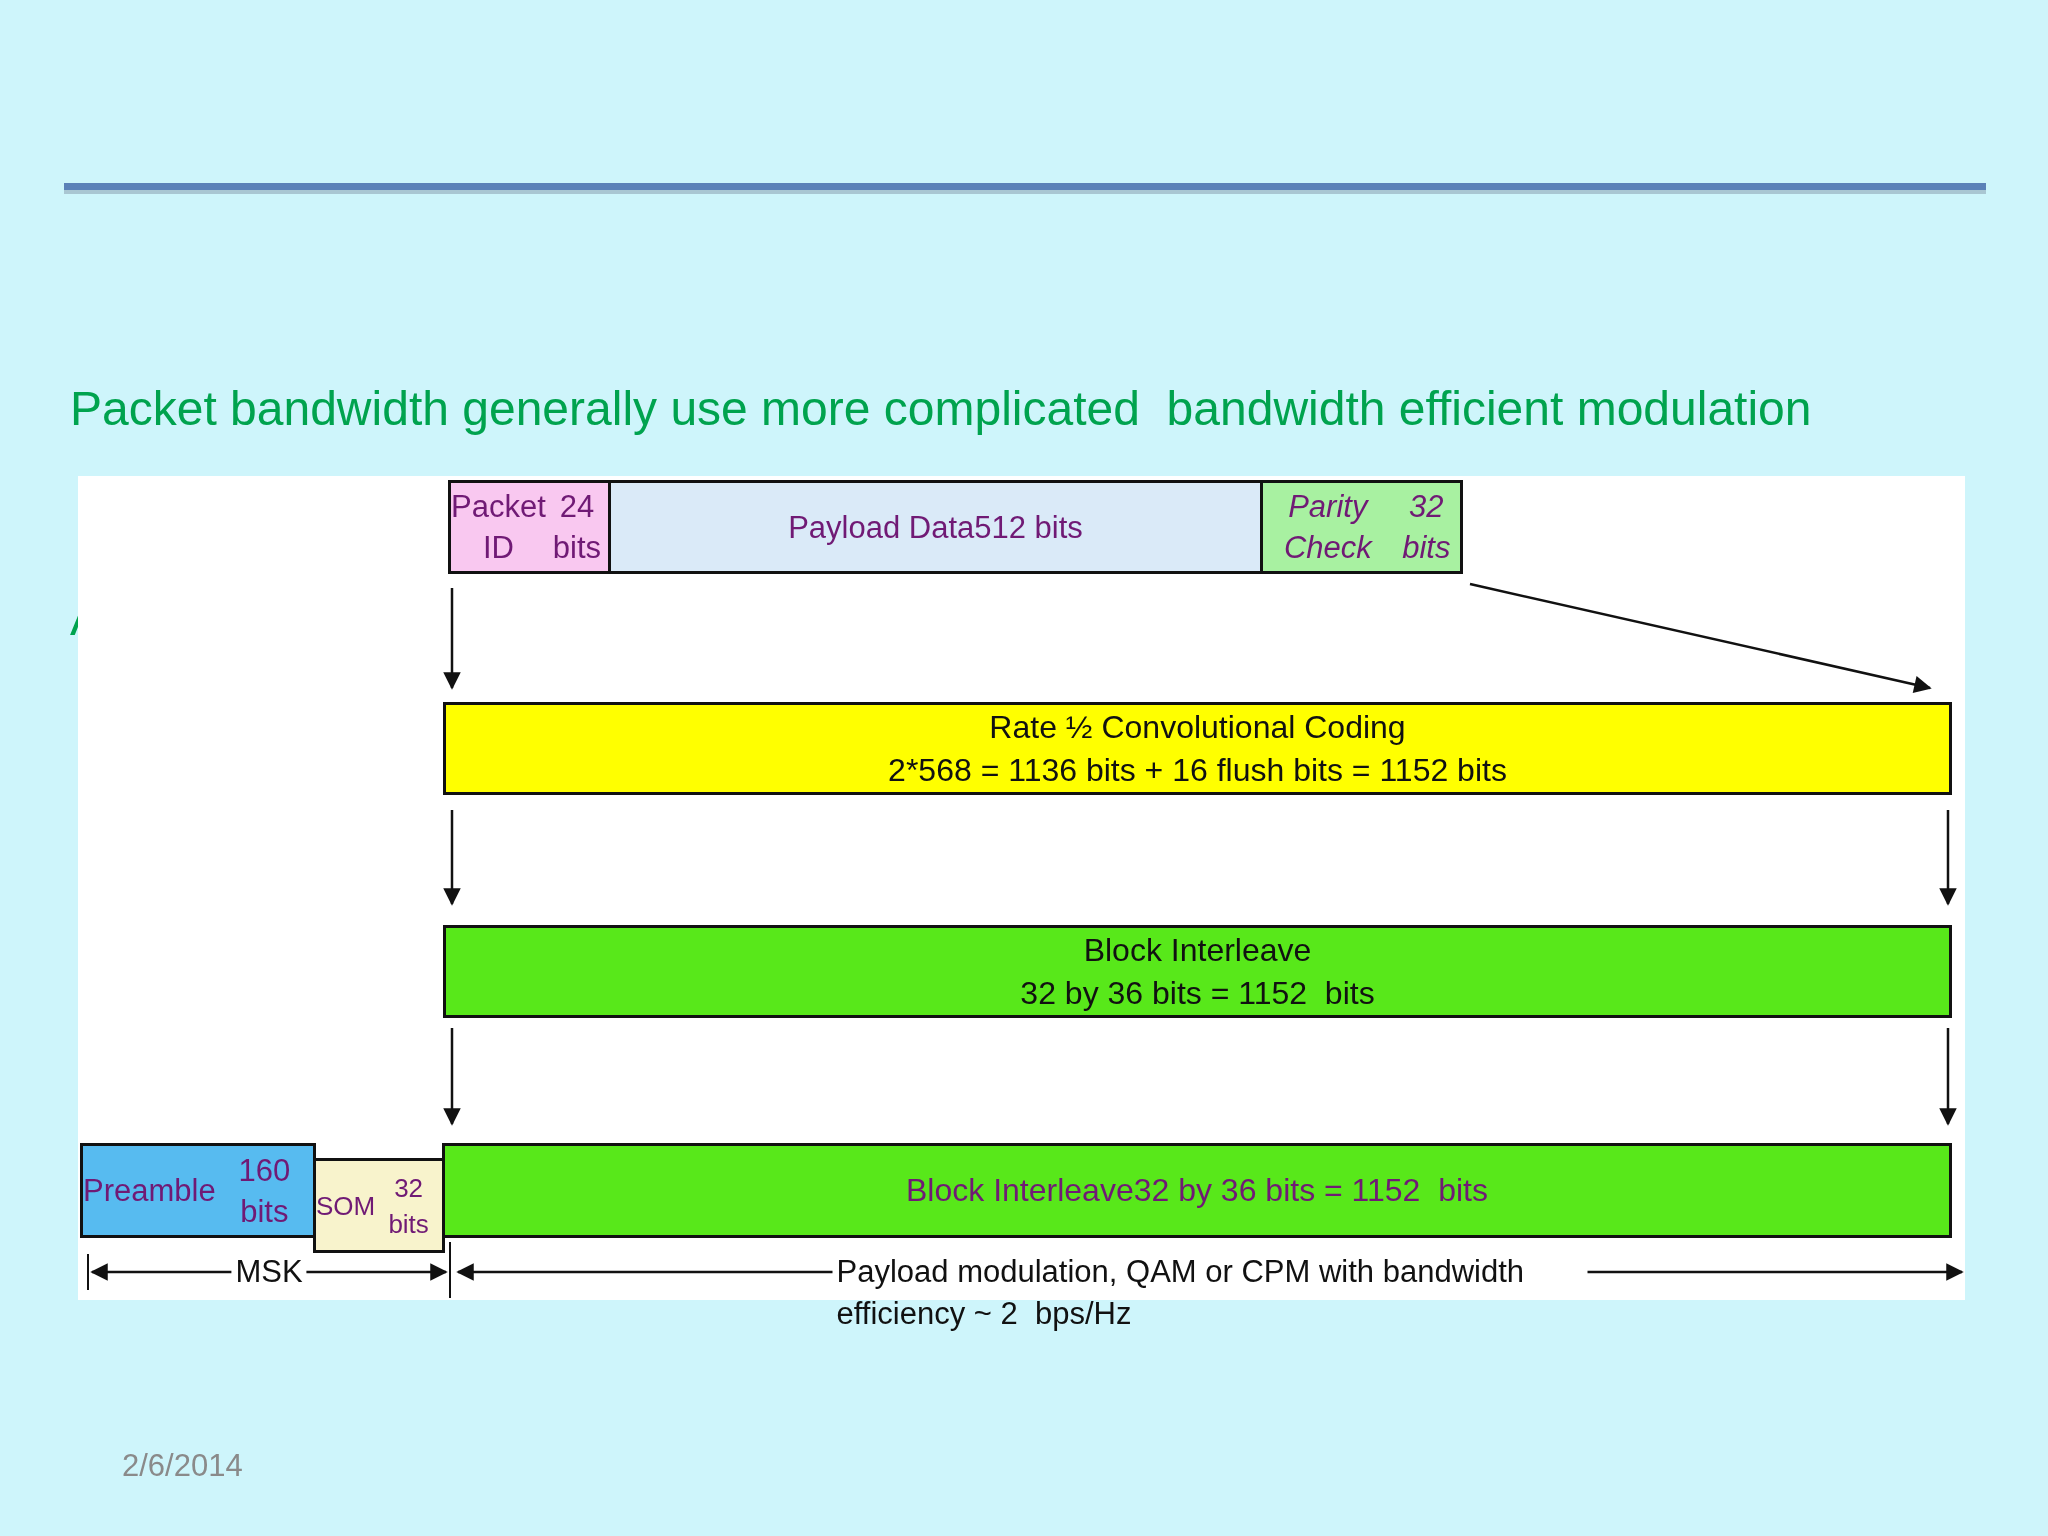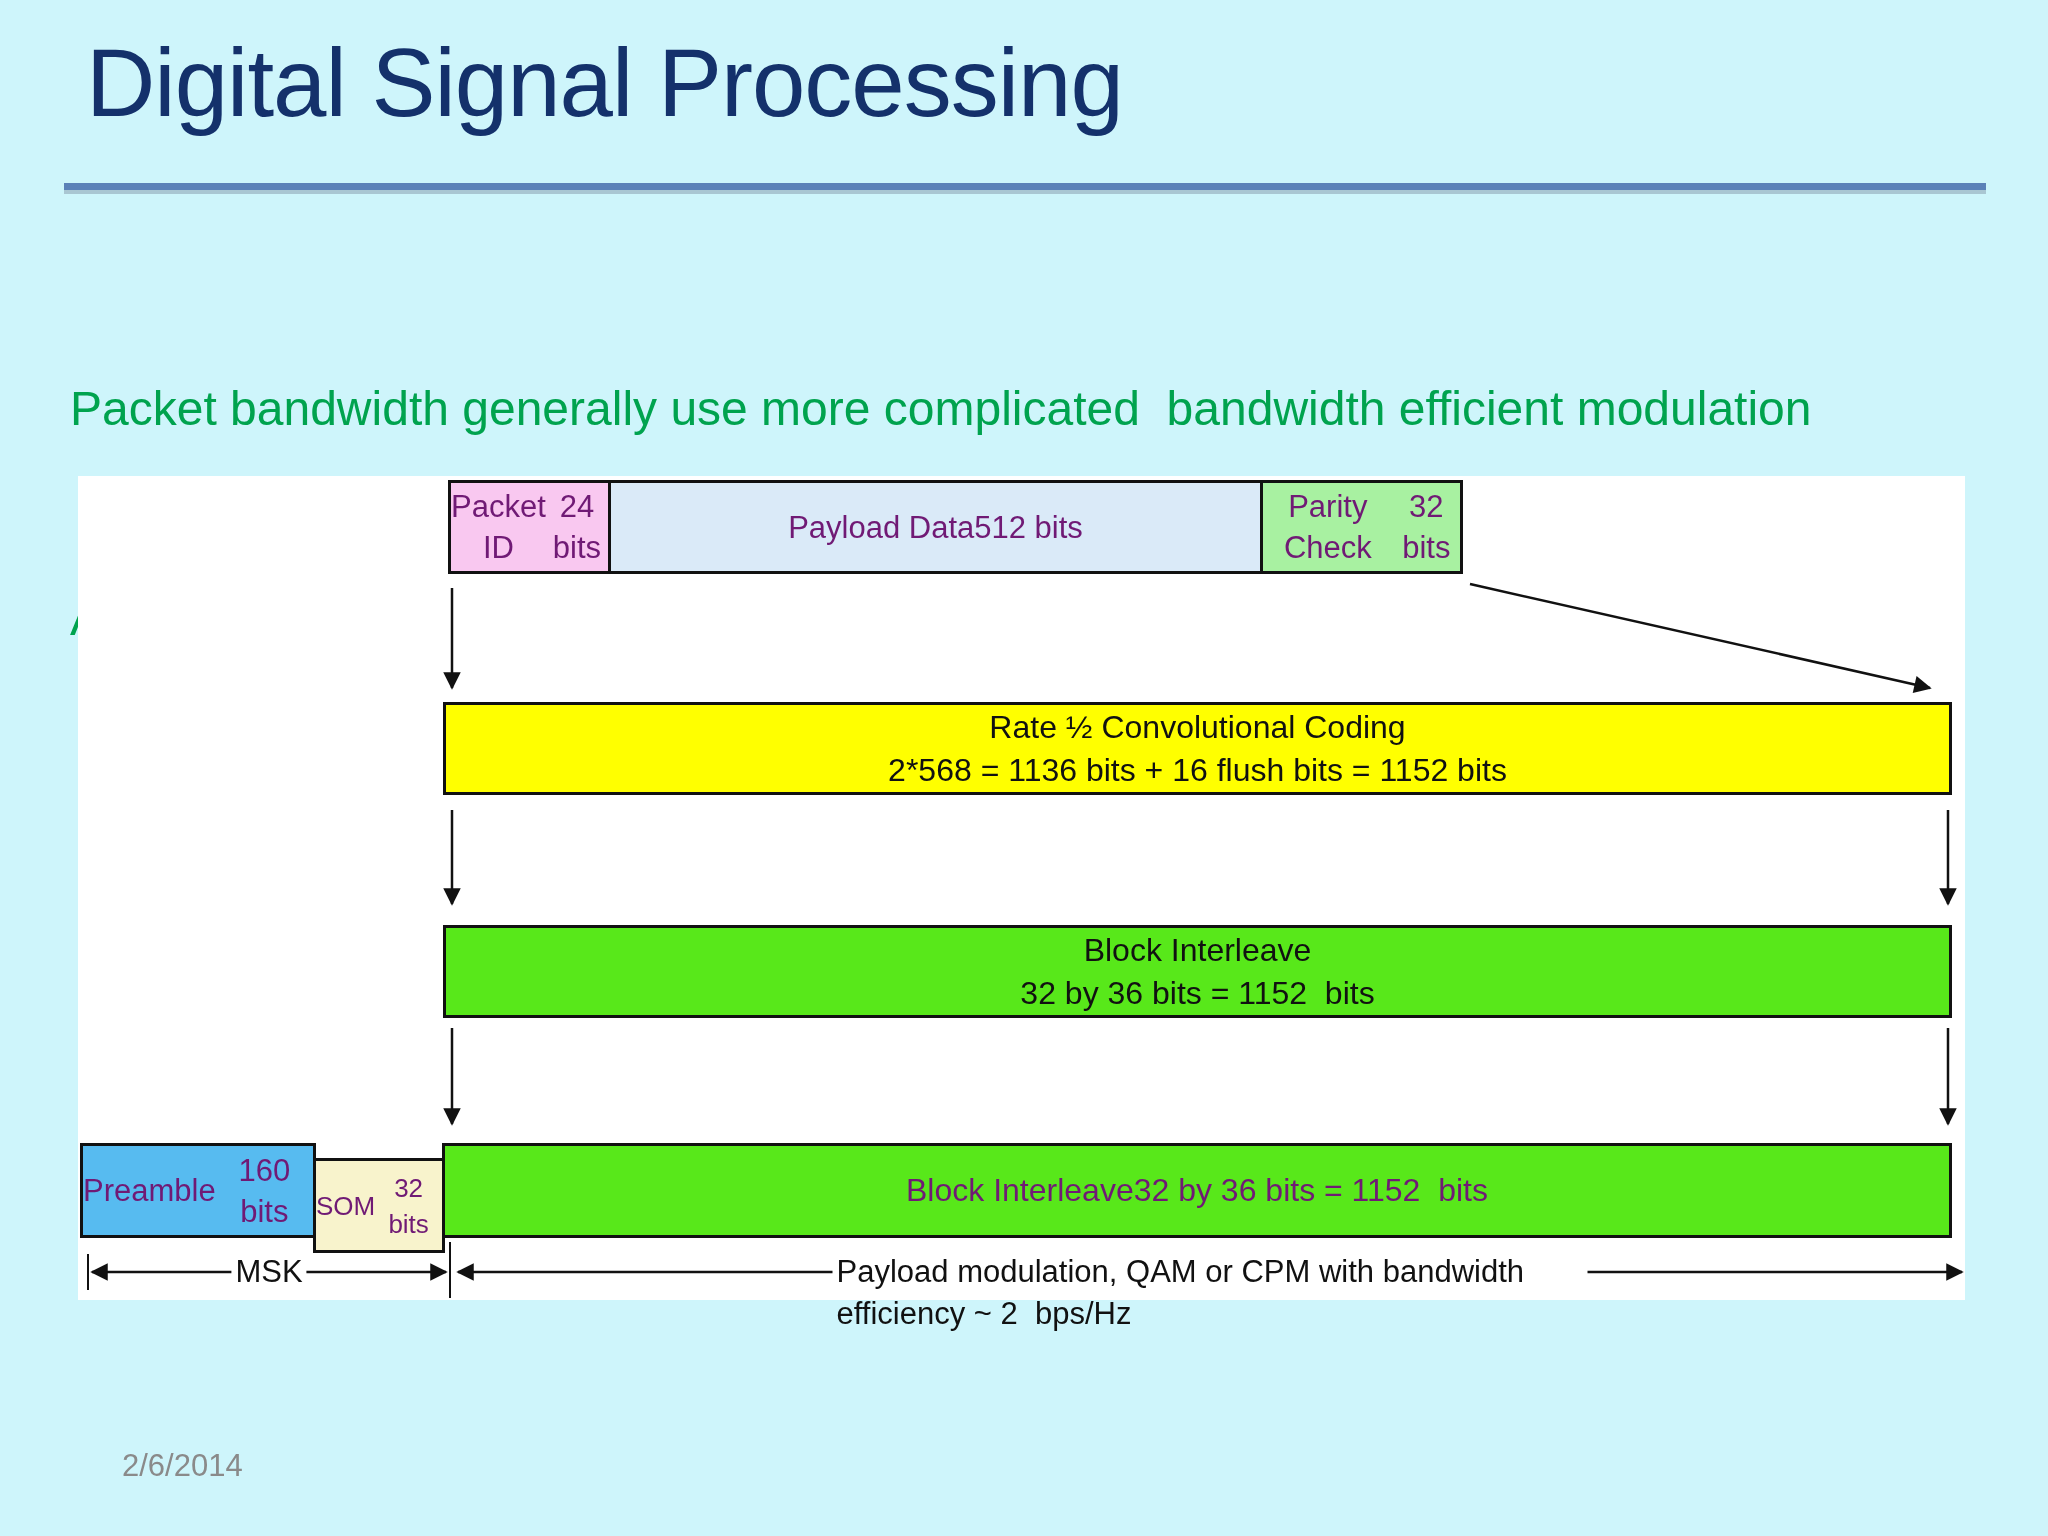--- a/index.html
+++ b/index.html
@@ -77,21 +77,20 @@
 
   
   .footer-date{position:absolute;left:122px;top:1448px;font-size:31px;color:#8a8a8a;}
   .footer-author{position:absolute;left:0;top:1448px;width:2048px;text-align:center;font-size:31px;color:#8a8a8a;}
 </style>
 </head>
 <body>
 
 <div class="slide">
 
-  <div class="page-title">Digital Signal Processing</div>
   <div class="title-rule"></div>
 
   <div class="intro">
     <div>Packet bandwidth generally use more complicated  bandwidth efficient modulation</div>
     <div>A simple example where the packet data length is based on the interleaver size:</div>
   </div>
 
   <div class="panel">
 
     <svg class="arrow-layer" viewBox="0 0 1887 824" xmlns="http://www.w3.org/2000/svg">
@@ -117,21 +116,21 @@
 
     <div class="row-top">
       <div class="fbox box-pink" style="left:370px;width:163px;">
         <div>Packet ID</div>
         <div>24 bits</div>
       </div>
       <div class="fbox box-blue" style="left:530px;width:655px;">
         <div>Payload Data</div>
         <div>512 bits</div>
       </div>
-      <div class="fbox box-ltgreen" style="left:1182px;width:203px;">
+      <div class="fbox box-ltgreen" style="left:1182px;width:203px;font-style:italic;">
         <div>Parity Check</div>
         <div>32 bits</div>
       </div>
     </div>
 
     <div class="pbox box-yellow" style="top:226px;">
       <div class="t1">Rate ½ Convolutional Coding</div>
       <div class="t2">2*568 = 1136 bits + 16 flush bits = 1152 bits</div>
     </div>
 

